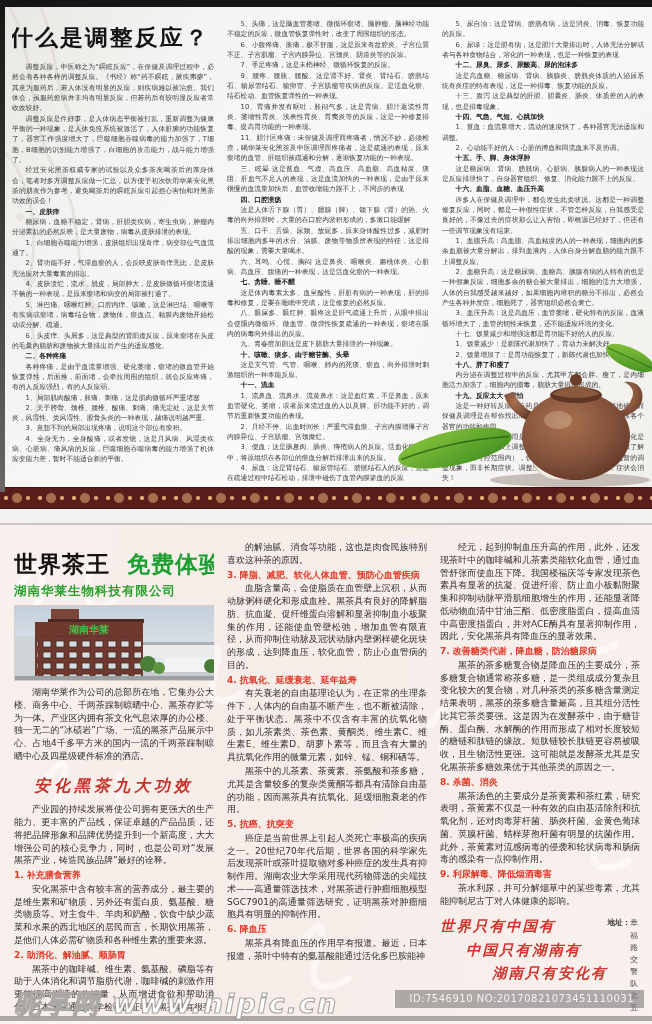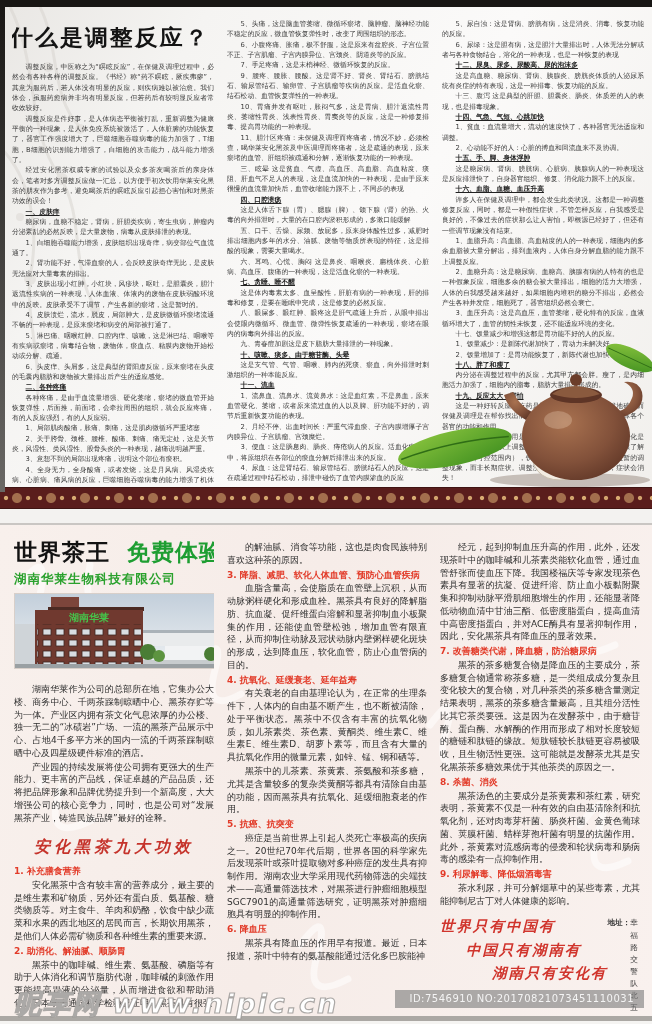--- a/index.html
+++ b/index.html
@@ -11,47 +11,47 @@
   
   #top-half{position:absolute;top:7px;left:0;width:652px;height:480px;
             background:linear-gradient(120deg,#e9e7e4 0%,#f5f4f2 22%,#fbfaf9 55%,#f1efec 100%);padding-left:24px;}
   .branch-decor{position:absolute;left:0;top:0;pointer-events:none;opacity:.65;}
   #top-cols{position:absolute;top:2px;left:12px;width:632px;height:476px;display:flex;gap:13px;}
   .tcol{flex:1 1 0;overflow:hidden;}
   #top-title{font-family:"DejaVu Serif","Liberation Serif",serif;font-weight:bold;
              font-size:22px;letter-spacing:2px;color:#141414;margin:14px 0 9px -2px;
              white-space:nowrap;transform:scaleX(1.04);transform-origin:left;}
   .tcol .para{margin:0;font-size:6.8px;line-height:1.52;color:#3b3b3b;text-align:justify;text-indent:2em;}
-  .tcol .para.head{font-weight:bold;color:#222;text-decoration:underline;}
+  .tcol .para.head{font-weight:bold;color:#222;}
   
   #band{position:absolute;top:487px;left:0;width:652px;height:20px;background:#5a1d1c;z-index:5;
         background-image:
           radial-gradient(circle at 6px 10px, rgba(222,178,118,.95) 1.6px, rgba(222,178,118,0) 2.6px),
           radial-gradient(circle at 17px 10px, rgba(222,178,118,.55) 4.5px, rgba(222,178,118,0) 5.5px),
           radial-gradient(circle at 28px 10px, rgba(222,178,118,.9) 1.6px, rgba(222,178,118,0) 2.6px);
         background-size:34px 20px;border-top:1px solid #3f1413;border-bottom:1px solid #3f1413;}
   #gap-line{position:absolute;top:523px;left:0;width:652px;height:2px;background:#c9c6c3;}
   
   #bottom-half{position:absolute;top:525px;left:0;width:652px;height:492px;
                background:linear-gradient(100deg,#f8f0ec 0%,#f6ece8 45%,#f9f1ee 100%);}
   .bg-cursive{position:absolute;pointer-events:none;z-index:0;opacity:.7;}
   #bottom-cols{position:absolute;top:6px;left:14px;width:626px;height:486px;display:flex;gap:13px;z-index:1;}
   .bcol{flex:1 1 0;overflow:hidden;}
   .bcol .para{margin:0 0 1px 0;font-size:9px;line-height:1.42;color:#2f2f2f;text-align:justify;text-indent:2em;}
   .bcol .para.red{color:#e23a28;font-weight:bold;text-indent:0;margin-top:2px;}
   .bcol .para.cal{font-family:"DejaVu Serif","Liberation Serif",serif;font-style:italic;font-weight:bold;
                   color:#c5332b;font-size:16px;letter-spacing:4px;text-align:center;text-indent:0;
                   margin:12px 0 6px 0;}
-  #brand-line{margin-top:6px;white-space:nowrap;font-family:"DejaVu Serif","Liberation Serif",serif;
+  #brand-line{margin-top:18px;white-space:nowrap;font-family:"DejaVu Serif","Liberation Serif",serif;
               font-weight:bold;font-size:23px;letter-spacing:1px;}
   #brand-black{color:#121212;}
   #brand-green{color:#1e9e32;margin-left:8px;}
   #company-name{color:#2aa12d;font-weight:bold;font-size:12.5px;letter-spacing:1px;margin:3px 0 5px 0;
                 white-space:nowrap;}
-  #building-photo{width:202px;height:74px;margin-bottom:14px;border:1px solid #d8cfc9;background:#dfe6ea;}
+  #building-photo{width:202px;height:74px;margin-bottom:5px;border:1px solid #d8cfc9;background:#dfe6ea;}
   
   #slogan-contact{display:flex;margin-top:8px;}
   #slogans{flex:1.2;}
   #slogans .para.slogan{font-family:"DejaVu Serif","Liberation Serif",serif;font-style:italic;font-weight:bold;
            color:#d0342c;font-size:14.5px;letter-spacing:2px;text-indent:0;line-height:1.55;white-space:nowrap;}
   #slogans .para.slogan:nth-child(2){margin-left:26px;}
   #slogans .para.slogan:nth-child(3){margin-left:52px;}
   #contact{flex:1;font-size:7.6px;color:#3a3a3a;line-height:1.6;padding-top:2px;}
   #contact .row{display:flex;}
   #contact .lbl{font-weight:bold;white-space:nowrap;}
@@ -91,21 +91,20 @@
       <div class="tcol">
         <div id="top-title">什么是调整反应？</div>
         <div>
             <p class="para body">调整反应，中医称之为“瞑眩反应”，在保健及调理过程中，必然会有各种各样的调整反应。《书经》称“药不瞑眩，厥疾弗瘳”，其意为服药后，若人体没有明显的反应，则疾病难以被治愈。我们体会，虽服药愈病并非均有明显反应，但若药后有较明显反应者常收效较好。</p>
             <p class="para body">调整反应是件好事，是人体病态平衡被打乱，重新调整为健康平衡的一种现象，是人体免疫系统被激活了，人体脏腑的功能恢复了，器官工作强度增大了，巨噬细胞吞噬病毒的能力加强了，T细胞，B细胞的识别能力增强了，白细胞的攻击能力，战斗能力增强了。</p>
             <p class="para body">经过安化黑茶权威专家的试验以及众多茶友喝茶后的亲身体会，笔者对多方调整反应做一汇总，以方便于初次饮用华莱安化黑茶的朋友作为参考，避免喝茶后的瞑眩反应引起担心害怕和对黑茶功效的误会！</p>
             <p class="para head">一、皮肤痒</p>
             <p class="para body">糖尿病，血糖不稳定，肾病，肝胆类疾病，寄生虫病，肿瘤内分泌紊乱的必然反映，是大量废物，病毒从皮肤排泄的表现。</p>
             <p class="para body">1、白细胞吞噬能力增强，皮肤组织出现奇痒，病变部位气血流通了。</p>
             <p class="para body">2、肾功能不好，气滞血瘀的人，会反映皮肤奇痒无比，是皮肤无法应对大量毒素的排出。</p>
-            <p class="para body">3、皮肤出现小红肿，小红块，风疹块，呕吐，是胆囊炎，胆汁返流性疾病的一种表现，人体血液、体液内的废物在皮肤弱酸环境中的反映。皮肤承受不了调节，产生各新的瘀堵，这是暂时的。</p>
             <p class="para body">4、皮肤溃烂，流水，脱皮，局部肿大，是皮肤微循环瘀堵流通不畅的一种表现，是原来瘀堵和病变的局部被打通了。</p>
             <p class="para body">5、淋巴痛、咽喉红肿、口腔内痒、咳嗽，这是淋巴结、咽喉等有疾病或瘀堵，病毒结合物，废物体，瘀血点、粘膜内废物开始松动或分解、疏通。</p>
             <p class="para body">6、头皮痒、头屑多，这是典型的肾阳虚反应，原来瘀堵在头皮的毛囊内脂肪和废物被大量排出后产生的适应感觉。</p>
             <p class="para head">二、各种疼痛</p>
             <p class="para body">各种疼痛，是由于血流量增强、硬化萎缩，瘀堵的微血管开始恢复弹性，后面推，前面堵，会牵拉周围的组织，就会反应疼痛，有的人反应强烈，有的人反应弱。</p>
             <p class="para body">1、局部肌肉酸痛，胀痛、刺痛，这是肌肉微循环严重堵塞</p>
             <p class="para body">2、关于胯骨、颈椎、腰椎、酸痛、刺痛、痛无定处，这是关节炎，风湿性、类风湿性、股骨头炎的一种表现，越痛说明越严重。</p>
             <p class="para body">3、意想不到的局部出现疼痛，说明这个部位有瘀积。</p>
             <p class="para body">4、全身无力，全身酸痛，或者发烧，这是月风病、风湿类疾病、心脏病、痛风病的反应，巨噬细胞吞噬病毒的能力增强了机体应变能力差，暂时不能适合新的平衡。</p>
           </div>
@@ -271,22 +270,22 @@
             <circle cx="133" cy="58" r="8" fill="#4a7d35"></circle>
             <circle cx="144" cy="62" r="6" fill="#5d9440"></circle>
             <circle cx="196" cy="60" r="7" fill="#4a7d35"></circle>
 
             <rect x="0" y="70" width="202" height="4" fill="#9aa0a3"></rect>
           </svg>
         </div>
 
         <div>
             <p class="para body">湖南华莱作为公司的总部所在地，它集办公大楼、商务中心、千两茶踩制晾晒中心、黑茶存贮等为一体。产业区内拥有茶文化气息浓厚的办公楼、独一无二的“冰碛岩”广场、一流的黑茶产品展示中心、占地4千多平方米的国内一流的千两茶踩制晾晒中心及四星级硬件标准的酒店。</p>
+            <p class="para cal">安化黑茶九大功效</p>
             <p class="para body">产业园的持续发展将使公司拥有更强大的生产能力、更丰富的产品线，保证卓越的产品品质，还将把品牌形象和品牌优势提升到一个新高度，大大增强公司的核心竞争力，同时，也是公司对“发展黑茶产业，铸造民族品牌”最好的诠释。</p>
-            <p class="para cal">安化黑茶九大功效</p>
             <p class="para red">1. 补充膳食营养</p>
             <p class="para body">安化黑茶中含有较丰富的营养成分，最主要的是维生素和矿物质，另外还有蛋白质、氨基酸、糖类物质等。对主食牛、羊肉和奶酪，饮食中缺少蔬菜和水果的西北地区的居民而言，长期饮用黑茶，是他们人体必需矿物质和各种维生素的重要来源。</p>
             <p class="para red">2. 助消化、解油腻、顺肠胃</p>
             <p class="para body">黑茶中的咖啡碱、维生素、氨基酸、磷脂等有助于人体消化和调节脂肪代谢，咖啡碱的刺激作用更能提高胃液的分泌量，从而增进食欲和帮助消化。日本学者通过科学检验已证明，黑茶具有很强</p>
           </div>
       </div>
 
       <div class="bcol">
         <div style="margin-top:10px;">
             <p class="para body">的解油腻、消食等功能，这也是肉食民族特别喜欢这种茶的原因。</p>

